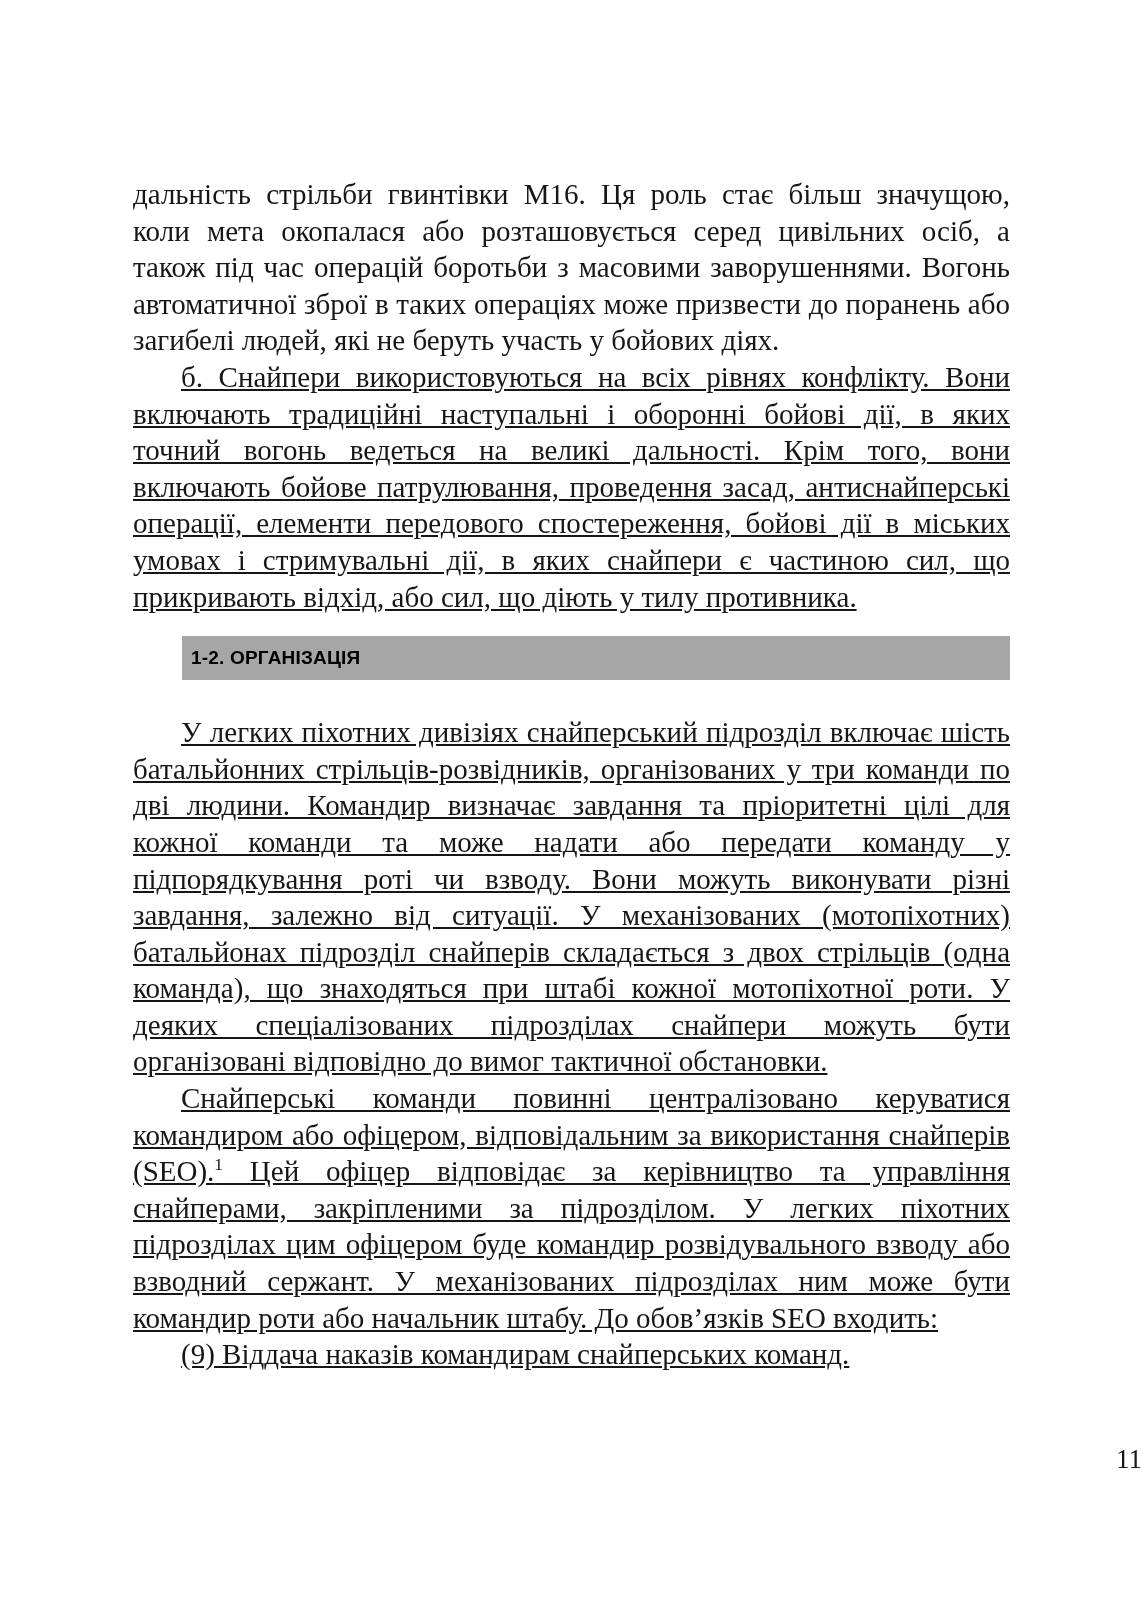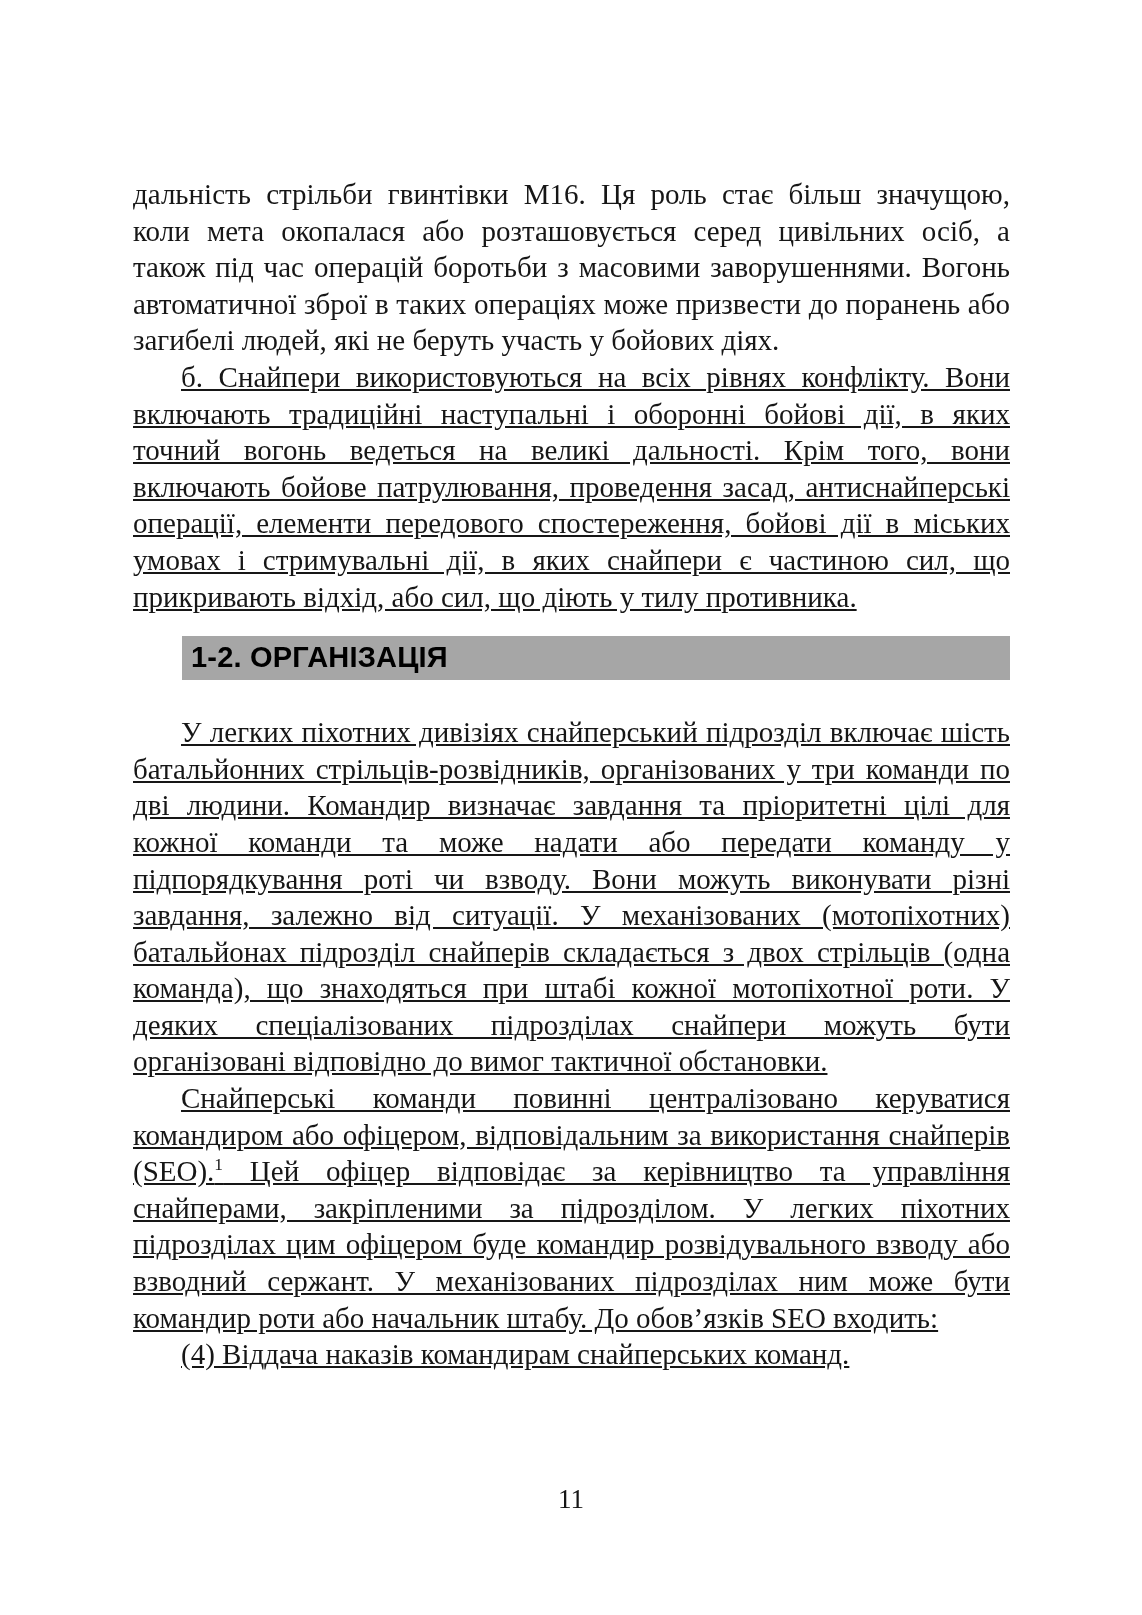--- a/index.html
+++ b/index.html
@@ -42,50 +42,50 @@
     font-size: 0.60em;
     line-height: 0;
     vertical-align: super;
   }
   .heading-bar {
     margin: 21px 0 34px 49px;
     background: #a6a6a6;
     color: #000000;
     font-family: "Liberation Sans", sans-serif;
     font-weight: bold;
-    font-size: 29px;
+    font-size: 19px;
     line-height: 33px;
     padding: 5px 10px 6px 9px;
     text-align: left;
     text-indent: 0;
     letter-spacing: 0.2px;
   }
   .page-number {
     position: absolute;
     left: 0;
-    top: 1482px;
+    top: 1442px;
     width: 100%;
-    text-align: center;
+    text-align: right;
     font-size: 27px;
     line-height: 34px;
     color: #161616;
   }
 </style>
 </head>
 <body>
 
 <div class="page">
   <div class="content">
     <div id="paras-before">
         <p class="para"><span>дальність стрільби гвинтівки М16. Ця роль стає більш значущою, коли мета окопалася або розташовується серед цивільних осіб, а також під час операцій боротьби з масовими заворушеннями. Вогонь автоматичної зброї в таких операціях може призвести до поранень або загибелі людей, які не беруть участь у бойових діях.</span></p>
         <p class="para indent"><span>б. Снайпери використовуються на всіх рівнях конфлікту. Вони включають традиційні наступальні і оборонні бойові дії, в яких точний вогонь ведеться на великі дальності. Крім того, вони включають бойове патрулювання, проведення засад, антиснайперські операції, елементи передового спостереження, бойові дії в міських умовах і стримувальні дії, в яких снайпери є частиною сил, що прикривають відхід, або сил, що діють у тилу противника.</span></p>
       </div>
     <div class="heading-bar">
       <span>1-2. ОРГАНІЗАЦІЯ</span>
     </div>
     <div id="paras-after">
         <p class="para indent"><span>У легких піхотних дивізіях снайперський підрозділ включає шість батальйонних стрільців-розвідників, організованих у три команди по дві людини. Командир визначає завдання та пріоритетні цілі для кожної команди та може надати або передати команду у підпорядкування роті чи взводу. Вони можуть виконувати різні завдання, залежно від ситуації. У механізованих (мотопіхотних) батальйонах підрозділ снайперів складається з двох стрільців (одна команда), що знаходяться при штабі кожної мотопіхотної роти. У деяких спеціалізованих підрозділах снайпери можуть бути організовані відповідно до вимог тактичної обстановки.</span></p>
         <p class="para indent"><span>Снайперські команди повинні централізовано керуватися командиром або офіцером, відповідальним за використання снайперів (SEO).</span><sup>1</sup><span> Цей офіцер відповідає за керівництво та управління снайперами, закріпленими за підрозділом. У легких піхотних підрозділах цим офіцером буде командир розвідувального взводу або взводний сержант. У механізованих підрозділах ним може бути командир роти або начальник штабу. До обов’язків SEO входить:</span></p>
-        <p class="para indent"><span>(4) Віддача наказів командирам снайперських команд.</span></p>
+        <p class="para indent"><span>(9) Віддача наказів командирам снайперських команд.</span></p>
       </div>
   </div>
   <div class="page-number">11</div>
 </div>
 
 </body></html>

